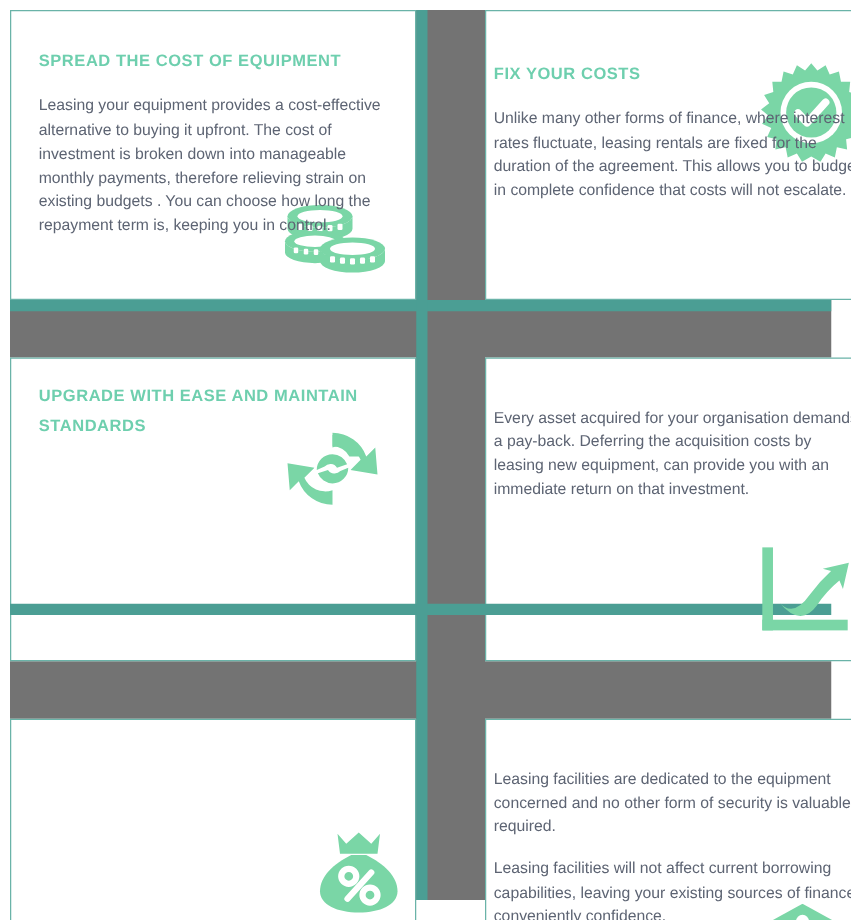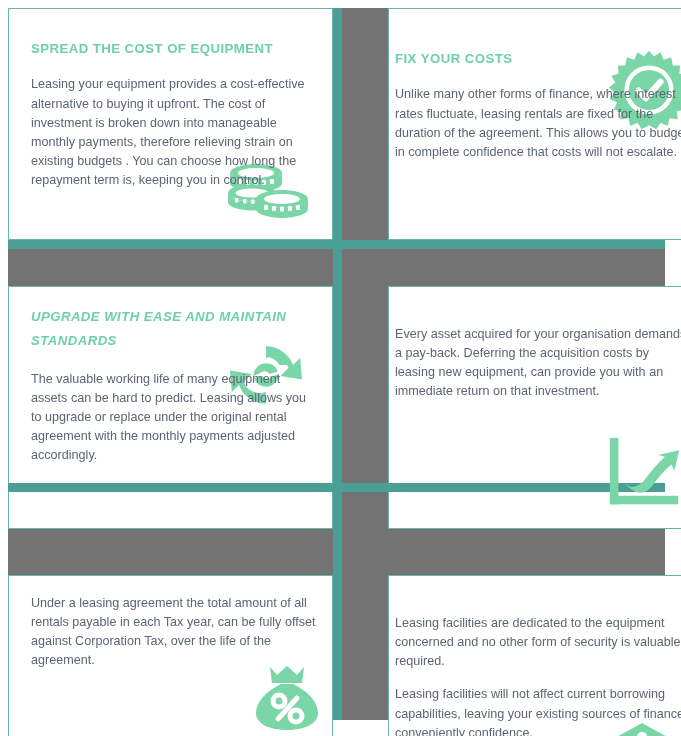--- a/index.html
+++ b/index.html
@@ -76,21 +76,20 @@
     margin: 0 0 14px 0;
     font-size: 13.2px;
     font-weight: bold;
     letter-spacing: 0.45px;
     line-height: 1.85;
     color: #6ecfae;
     text-transform: uppercase;
   }
   h2.card-title.two-line {
     margin-bottom: 16px;
-    font-style: italic;
   }
 
   p.card-body {
     margin: 0 0 14px 0;
     font-size: 12.6px;
     line-height: 1.52;
     color: #5d6473;
   }
   p.card-body:last-child { margin-bottom: 0; }
 
@@ -196,21 +195,20 @@
                    a20 20 0 0 0 25 11 z"></path>
 
           <path d="M34 40 a16 16 0 0 1 32 0 a16 16 0 0 1 -32 0 z" fill="#ffffff"></path>
           <path d="M36 41 a14 14 0 0 1 14 -14 a14 14 0 0 1 13 9 l-9 3 a7 7 0 0 0 -11 -1 z"></path>
           <path d="M64 39 a14 14 0 0 1 -14 14 a14 14 0 0 1 -13 -9 l9 -3 a7 7 0 0 0 11 1 z"></path>
         </g>
       </svg>
     </span>
     <div class="card-inner tight">
       <h2 class="card-title two-line">UPGRADE WITH EASE AND MAINTAIN STANDARDS</h2>
-      <p class="card-body">The valuable working life of many equipment assets can be hard to predict. Leasing allows you to upgrade or replace under the original rental agreement with the monthly payments adjusted accordingly.</p>
     </div>
   </div>
 
   <div class="card col-right">
     <span class="icon icon-growth">
       <svg viewBox="0 0 80 78" width="76" height="74" aria-hidden="true">
         <g fill="#7ad6a6">
           <rect x="4" y="2" width="9" height="70"></rect>
           <rect x="4" y="63" width="72" height="9"></rect>
           <path d="M18 48 q12 14 26 -6 q8 -11 18 -20 l-7 -2 l22 -5 l-5 22 l-3 -7
@@ -232,21 +230,20 @@
                    c0 -12 11 -22 25 -29 z"></path>
         </g>
         <g stroke="#ffffff" stroke-width="5" stroke-linecap="round">
           <line x1="26" y1="54" x2="45" y2="33"></line>
         </g>
         <circle cx="27" cy="36" r="6" fill="none" stroke="#ffffff" stroke-width="5"></circle>
         <circle cx="44" cy="51" r="6" fill="none" stroke="#ffffff" stroke-width="5"></circle>
       </svg>
     </span>
     <div class="card-inner tight">
-      <p class="card-body">Under a leasing agreement the total amount of all rentals payable in each Tax year, can be fully offset against Corporation Tax, over the life of the agreement.</p>
     </div>
   </div>
 
   <div class="card col-right">
     <span class="icon icon-bank">
       <svg viewBox="0 0 84 74" width="84" height="74" aria-hidden="true">
         <g fill="#7ad6a6">
           <path d="M42 0 L82 22 H2 Z"></path>
           <rect x="6" y="22" width="72" height="7"></rect>
           <rect x="10" y="29" width="8" height="31"></rect>

